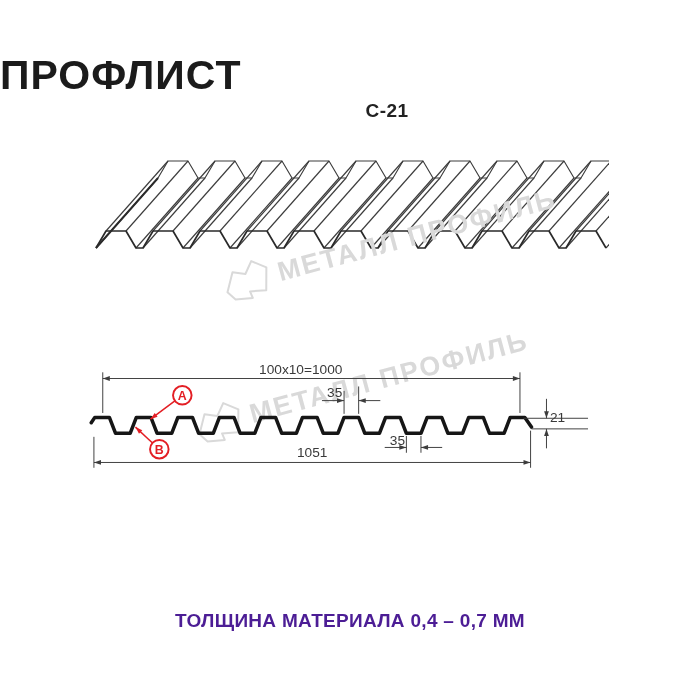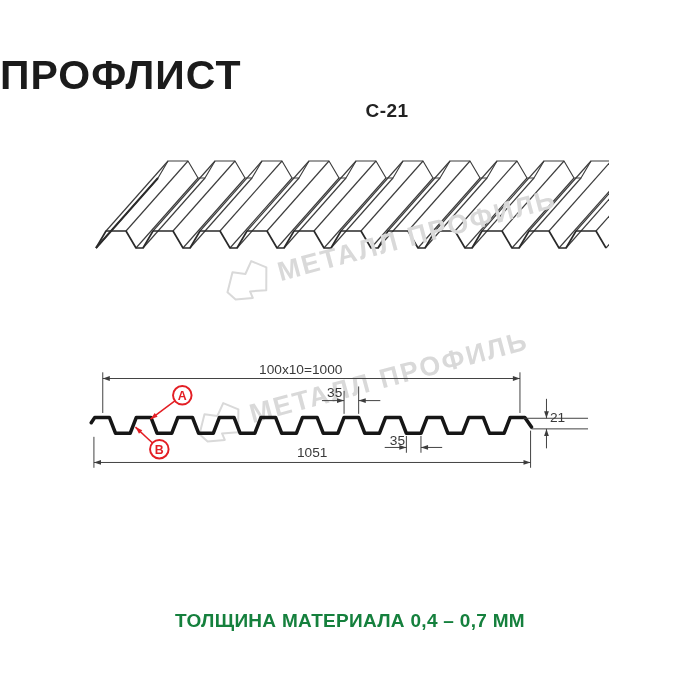--- a/index.html
+++ b/index.html
@@ -3,21 +3,21 @@
 <meta charset="utf-8">
 <style>
   html,body{margin:0;padding:0;background:#fff;}
   .canvas{position:relative;width:700px;height:700px;background:#ffffff;overflow:hidden;
           font-family:"Liberation Sans",sans-serif;}
   .title{position:absolute;top:52px;left:0;width:100%;text-align:left;
          font-size:41px;font-weight:800;letter-spacing:1px;color:#1b1b1b;}
   .subtitle{position:absolute;top:100px;left:0;width:100%;text-align:center;
          font-size:19px;font-weight:700;letter-spacing:0.5px;color:#222;padding-left:37px;}
   .caption{position:absolute;top:610px;left:0;width:100%;text-align:center;
-         font-size:19px;font-weight:700;letter-spacing:0.3px;color:#15803d;}
+         font-size:19px;font-weight:700;letter-spacing:0.3px;color:#4c1d95;}
   .wm{position:absolute;display:flex;align-items:center;gap:8px;
       transform:rotate(-15deg);transform-origin:0 50%;z-index:2;}
   .wm-text{font-size:27px;font-weight:700;letter-spacing:2px;white-space:nowrap;color:#d9d9d9;}
   #wm1{left:224px;top:266px;}
   #wm2{left:196px;top:408px;}
   #sheet-svg{position:absolute;left:88px;top:148px;z-index:1;}
   #section-svg{position:absolute;left:78px;top:358px;z-index:3;}
   .dim{font-size:15.5px;fill:#3a3a3a;font-family:"Liberation Sans",sans-serif;}
   .callout{font-size:14px;font-weight:bold;fill:#e31e24;font-family:"Liberation Sans",sans-serif;}
 </style>

